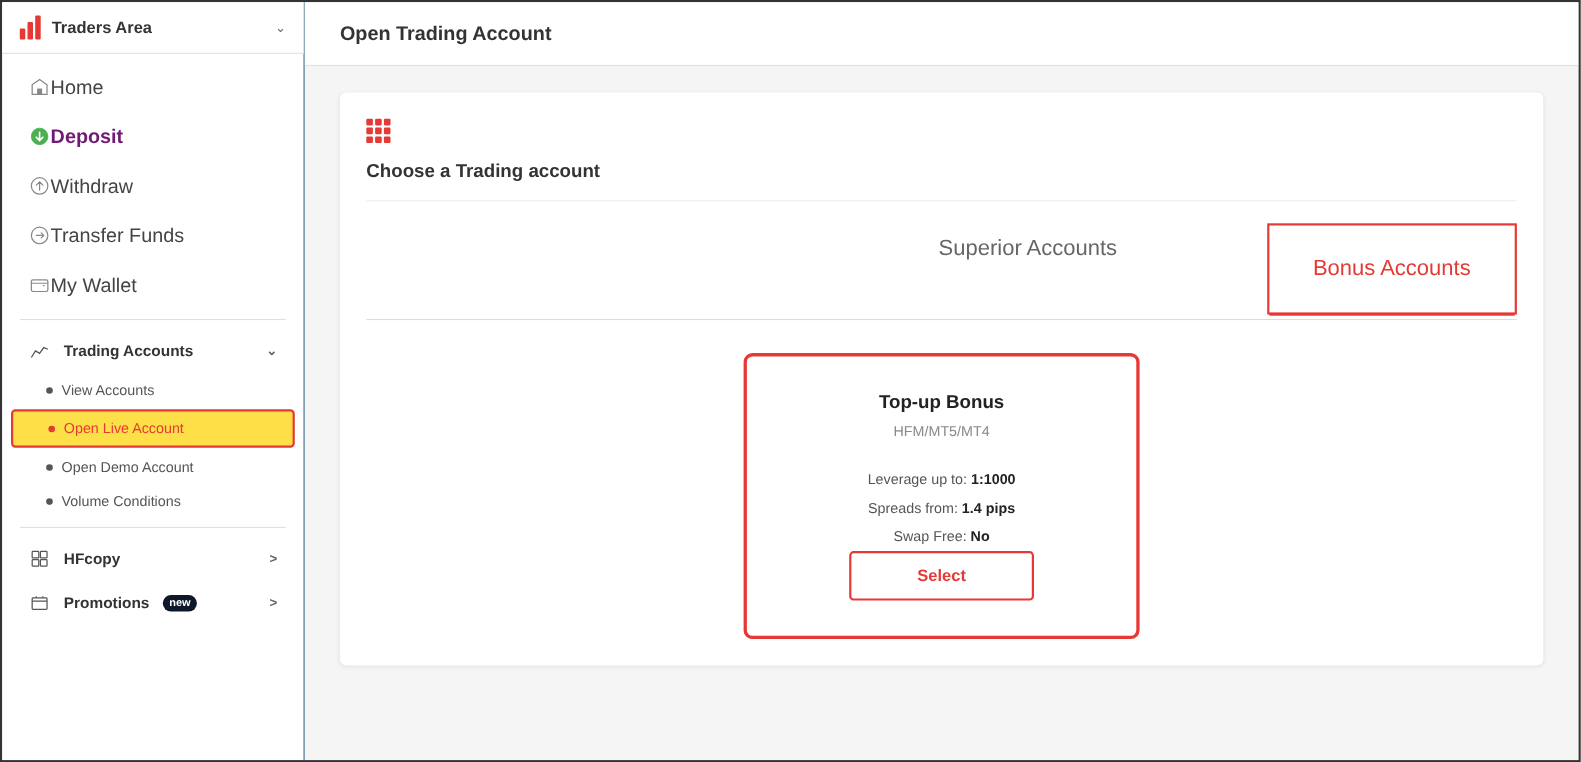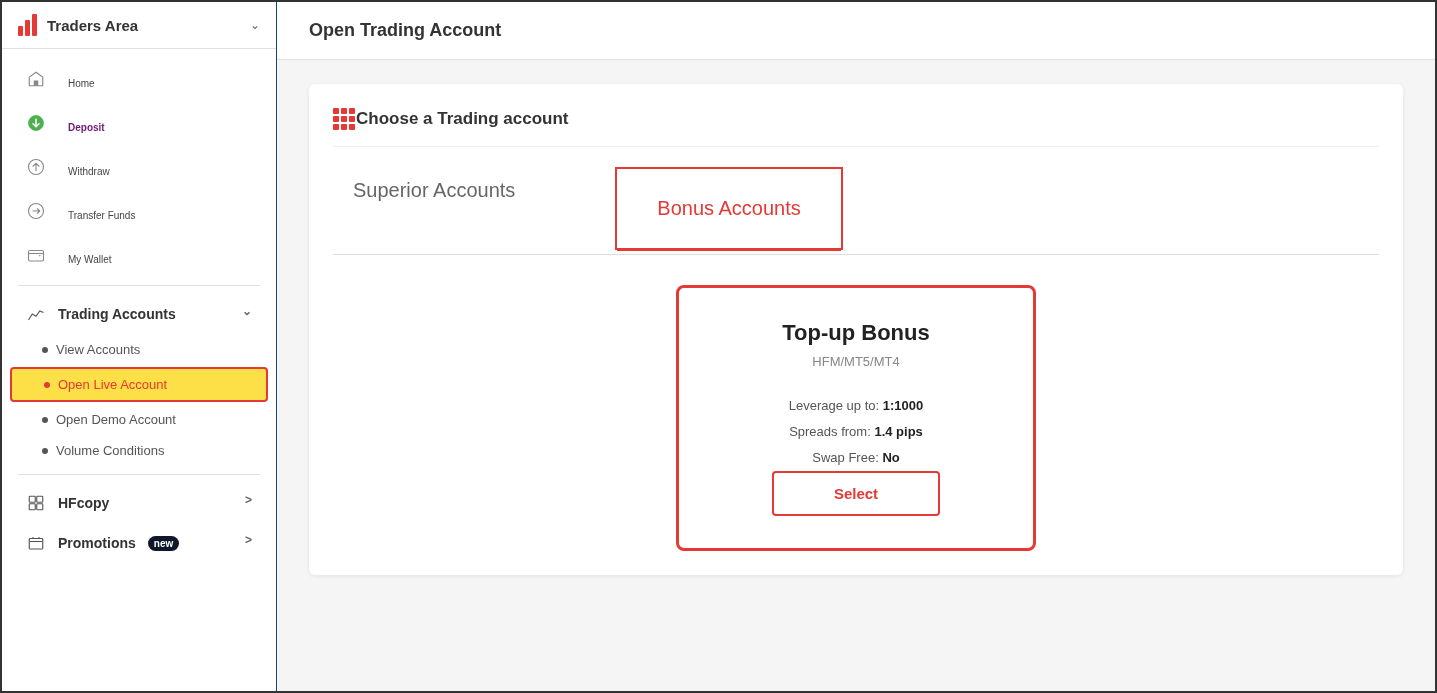--- a/index.html
+++ b/index.html
@@ -59,26 +59,26 @@
       color: #666;
     }
 
     .sidebar-nav {
       padding: 8px 0;
       flex: 1;
     }
 
     .nav-item {
       display: flex;
-      align-items: flex-end;
-      gap: 22px;
+      align-items: flex-start;
+      gap: 0;
       padding: 12px 24px;
       cursor: pointer;
       color: #444;
-      font-size: 10px;
+      font-size: 18px;
     }
 
     .nav-item.active { color: #e53935; }
 
     .nav-icon {
       width: 20px;
       height: 20px;
       display: flex;
       align-items: center;
       justify-content: center;
@@ -87,20 +87,21 @@
 
     .nav-divider {
       height: 1px;
       background: #e0e0e0;
       margin: 8px 16px;
     }
 
     .nav-section {
       padding: 10px 24px;
       display: flex;
+      align-items: center;
       justify-content: space-between;
       cursor: pointer;
       color: #333;
       font-size: 14px;
       font-weight: 600;
       gap: 19px;
     }
 
     .nav-sub-item {
       padding: 8px 24px 8px 40px;
@@ -168,25 +169,26 @@
 
     .card {
       background: #fff;
       border-radius: 6px;
       padding: 24px;
       box-shadow: 0 1px 4px rgba(0,0,0,0.08);
     }
 
     .card-header {
       display: flex;
-      align-items: center;
-      gap: 1px;
+      align-items: flex-start;
+      gap: 16px;
       margin-bottom: 20px;
       padding-bottom: 16px;
       border-bottom: 1px solid #eee;
+      flex-direction: column;
     }
 
     .grid-icon {
       display: grid;
       grid-template-columns: repeat(3, 6px);
       gap: 2px;
     }
 
     .grid-icon .dot {
       width: 6px;
@@ -197,22 +199,22 @@
 
     .card-title {
       font-size: 17px;
       font-weight: 600;
       color: #333;
     }
 
     
     .tabs {
       display: flex;
-      justify-content: flex-start;
-      gap: 80px;
+      justify-content: flex-end;
+      gap: 116px;
       margin-bottom: 30px;
       padding-bottom: 4px;
       border-bottom: 1px solid #ddd;
     }
 
     .tab {
       font-size: 20px;
       font-weight: 500;
       color: #666;
       padding: 12px 20px;
@@ -245,21 +247,21 @@
     .account-card {
       border: 3px solid #e53935;
       border-radius: 8px;
       padding: 32px 40px;
       width: 360px;
       text-align: center;
       background: #fff;
     }
 
     .account-card-title {
-      font-size: 22px;
+      font-size: 17px;
       font-weight: 700;
       color: #222;
       margin-bottom: 8px;
     }
 
     .account-card-subtitle {
       font-size: 13px;
       color: #888;
       margin-bottom: 24px;
     }

